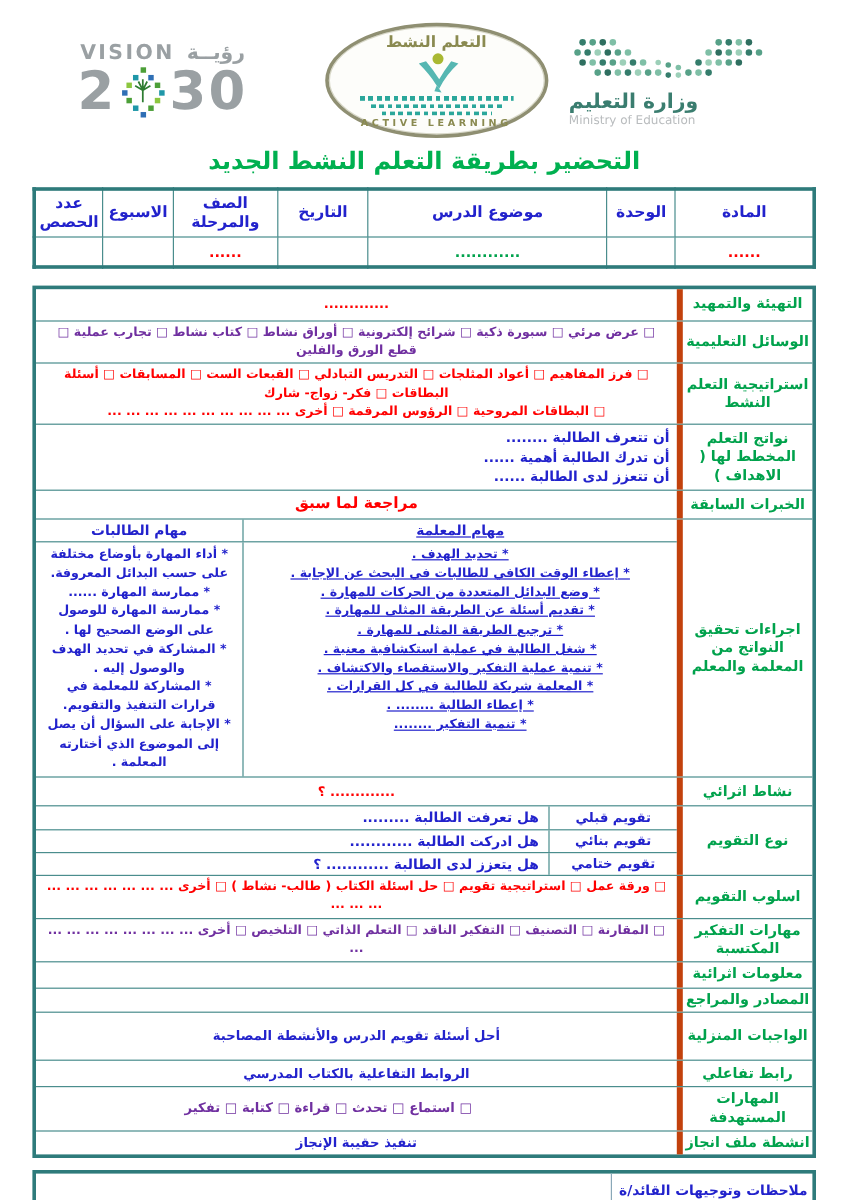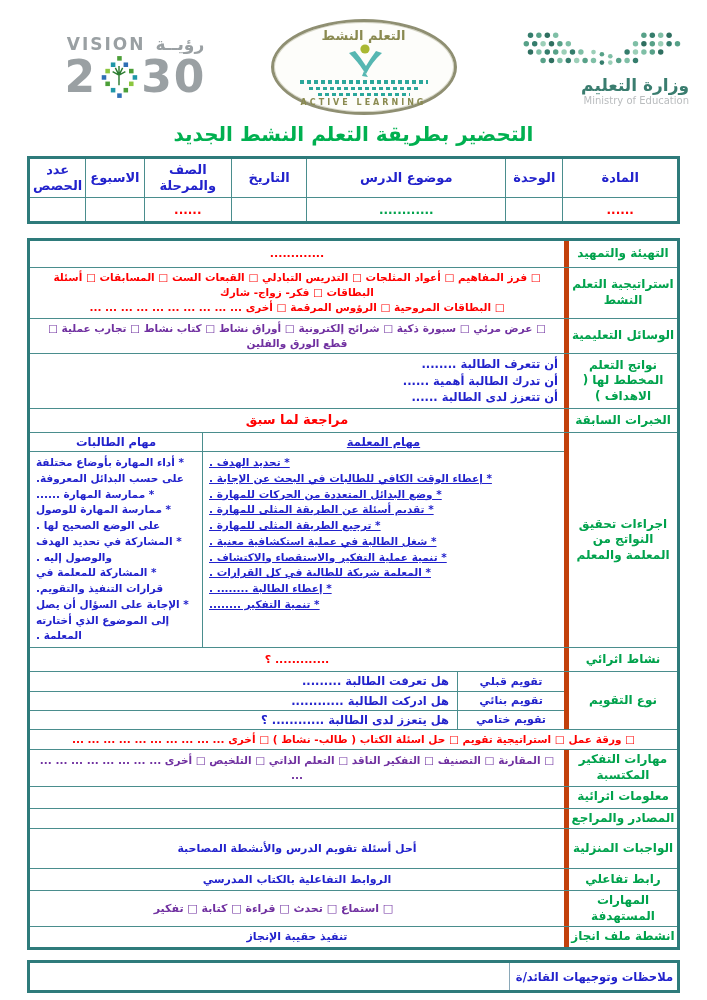--- a/index.html
+++ b/index.html
@@ -7,21 +7,21 @@
   body {
     width: 707px; height: 1000px;
     font-family: "DejaVu Sans", sans-serif;
     font-weight: bold;
     overflow: hidden;
   }
   .page { position: relative; width: 707px; height: 1000px; direction: rtl; background: #fff; }
 
   
   .header { display: flex; justify-content: space-between; align-items: center; padding: 16px 18px 0 18px; height: 118px; }
-  .logo-ministry { width: 215px; text-align: right; direction: rtl; }
+  .logo-ministry { width: 215px; text-align: left; direction: rtl; }
   .logo-ministry .ar { color: #3a7d6f; font-size: 17px; letter-spacing: 0px; }
   .logo-ministry .en { color: #b9bcbe; font-size: 10px; font-weight: normal; direction: ltr; }
   .logo-al {
     width: 186px; height: 96px; border: 3px solid #8f8f72; border-radius: 50%;
     background: #fdfdfa; display: flex; flex-direction: column; align-items: center;
     justify-content: center; gap: 1px; box-shadow: 0 0 0 1px #d8d8c8 inset;
   }
   .logo-al .ar { color: #8a8a50; font-size: 13px; }
   .logo-al .en { color: #8a8a50; font-size: 8px; letter-spacing: 3px; font-weight: bold; direction: ltr; }
   .dotrow { height: 4px; background-image: repeating-linear-gradient(to right, #2ba79b 0 4px, transparent 4px 7px); margin: 1px 0; }
@@ -57,21 +57,21 @@
   .fcontent.ctr { text-align: center; }
   .lines { white-space: pre-line; }
 
   
   .split { flex-direction: column; padding: 0; align-items: stretch; }
   .split .hd { display: flex; border-bottom: 1px solid #4a8d8d; min-height: 19px; }
   .split .bd { display: flex; flex: 1; }
   .col-teacher { flex: 0 0 362px; width: 362px; border-left: 1px solid #4a8d8d; text-decoration: underline; }
   .col-students { flex: 1; }
   .split .hd > div { color: #2222cc; font-size: 11.5px; text-align: center; padding-top: 1px; }
-  .split .bd > div { color: #2222cc; font-size: 10.5px; text-align: left; padding: 3px 6px; line-height: 1.5; }
+  .split .bd > div { color: #2222cc; font-size: 10.5px; text-align: center; padding: 3px 6px; line-height: 1.5; }
 
   
   .evalgrid { flex-direction: column; padding: 0; align-items: stretch; }
   .evalrow { display: flex; border-top: 1px solid #4a8d8d; min-height: 19px; }
   .evalrow:first-child { border-top: none; }
   .evalkind { flex: 0 0 107px; border-left: 1px solid #4a8d8d; color: #2222cc; font-size: 11px; display: flex; align-items: center; justify-content: center; }
   .evalq { flex: 1; color: #2222cc; font-size: 11.5px; display: flex; align-items: center; padding: 0 8px; }
 
   
   .notes { margin-top: 10px; }
@@ -225,29 +225,29 @@
   </tbody>
     </table>
 
   <div class="tbl form">
 
     <div class="frow h26">
       <div class="flabel">التهيئة والتمهيد</div>
       <div class="fcontent ctr red">.............</div>
     </div>
 
+    <div class="frow h32">
+      <div class="flabel">الوسائل التعليمية</div>
+      <div class="fcontent ctr purple" style="font-size:10.5px">□ عرض مرئي  □ سبورة ذكية  □ شرائح إلكترونية   □ أوراق نشاط  □ كتاب نشاط □ تجارب عملية  □ قطع الورق والفلين</div>
+    </div>
+
     <div class="frow h38">
       <div class="flabel">استراتيجية التعلم النشط</div>
       <div class="fcontent ctr red lines" style="font-size:10.5px">□ فرز المفاهيم □ أعواد المثلجات  □ التدريس التبادلي □ القبعات الست  □ المسابقات  □ أسئلة البطاقات  □ فكر- زواج- شارك
 □ البطاقات المروحية  □ الرؤوس المرقمة □  أخرى ... ... ... ... ... ... ... ... ... ...</div>
-    </div>
-
-    <div class="frow h32">
-      <div class="flabel">الوسائل التعليمية</div>
-      <div class="fcontent ctr purple" style="font-size:10.5px">□ عرض مرئي  □ سبورة ذكية  □ شرائح إلكترونية   □ أوراق نشاط  □ كتاب نشاط □ تجارب عملية  □ قطع الورق والفلين</div>
     </div>
 
     <div class="frow h54">
       <div class="flabel">نواتج التعلم المخطط لها ( الاهداف )</div>
       <div class="fcontent rt blue lines" style="font-size:11.5px">أن تتعرف الطالبة ........
 أن تدرك الطالبة أهمية ......
 أن تتعزز لدى الطالبة  ......</div>
     </div>
 
     <div class="frow h24">
@@ -300,20 +300,21 @@
           <div class="evalq">هل ادركت الطالبة ............</div>
         </div>
         <div class="evalrow">
           <div class="evalkind">تقويم ختامي</div>
           <div class="evalq">هل يتعزز لدى الطالبة  ............ ؟</div>
         </div>
       </div>
     </div>
 
     <div class="frow h20">
+      <div class="flabel">اسلوب التقويم</div>
       <div class="fcontent ctr red" style="font-size:10.5px">□ ورقة عمل  □ استراتيجية تقويم  □ حل اسئلة الكتاب ( طالب- نشاط )  □  أخرى ... ... ... ... ... ... ... ... ... ...</div>
     </div>
 
     <div class="frow h30">
       <div class="flabel">مهارات التفكير المكتسبة</div>
       <div class="fcontent ctr purple" style="font-size:10.5px">□ المقارنة   □ التصنيف  □ التفكير الناقد  □ التعلم الذاتي  □ التلخيص  □ أخرى ... ... ... ... ... ... ... ... ...</div>
     </div>
 
     <div class="frow h22">
       <div class="flabel">معلومات اثرائية</div>

